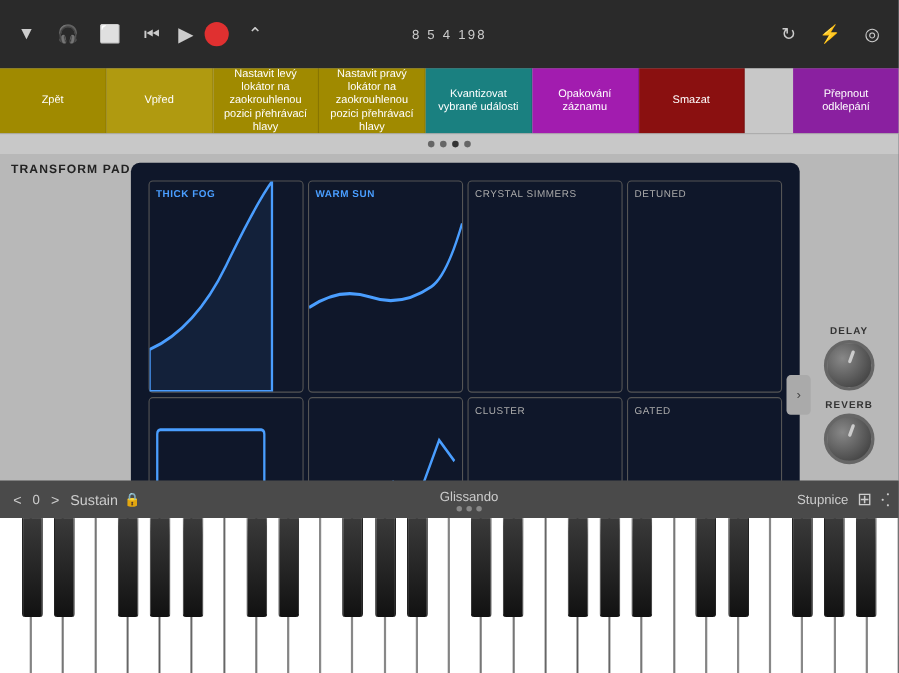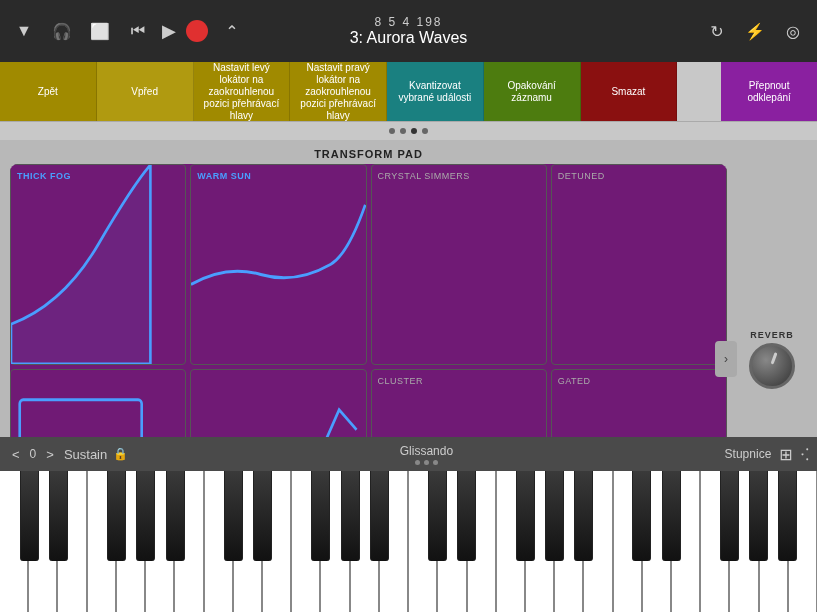--- a/index.html
+++ b/index.html
@@ -100,21 +100,21 @@
       cursor: pointer;
       padding: 16px 6px;
       border-right: 1px solid rgba(0,0,0,0.15);
       line-height: 1.2;
     }
     .toolbar-btn:last-child { border-right: none; }
     .btn-gold { background: #a08a00; }
     .btn-gold2 { background: #b09a10; }
     .btn-blue { background: #2060c0; }
     .btn-teal { background: #1a8080; }
-    .btn-red { background: #4d7c0f; }
+    .btn-red { background: #a21caf; }
     .btn-darkred { background: #8a1010; }
     .btn-purple { background: #8a20a0; margin-left: 44px; }
 
     
     .toolbar-dots {
       height: 18px;
       background: #c8c8c8;
       display: flex;
       align-items: center;
       justify-content: center;
@@ -134,40 +134,40 @@
       background: #b8b8b8;
       padding: 8px 10px;
       gap: 10px;
       position: relative;
     }
 
     
     .transform-pad-section {
       flex: 1;
       display: flex;
-      flex-direction: column;
+      flex-direction: row;
     }
     .transform-pad-title {
       text-align: center;
       font-size: 11px;
       font-weight: 600;
       letter-spacing: 1px;
       color: #222;
       margin-bottom: 4px;
     }
     .transform-pad {
-      background: #701a75;
+      background: #0f172a;
       border-radius: 8px;
       flex: 1;
       display: grid;
       grid-template-columns: 1fr 1fr 1fr 1fr;
       grid-template-rows: 1fr 1fr;
       position: relative;
       overflow: hidden;
-      padding: 0;
+      padding: 16px;
       gap: 4px;
     }
     .pad-cell {
       position: relative;
       border: 1px solid #555;
       border-radius: 4px;
       display: flex;
       align-items: flex-start;
       justify-content: flex-start;
       padding: 6px;
@@ -351,21 +351,20 @@
     <button class="icon-btn dropdown">▼</button>
     <button class="icon-btn">🎧</button>
     <button class="icon-btn">⬜</button>
     <button class="icon-btn">⏮</button>
     <button class="play-btn">▶</button>
     <button class="record-btn"></button>
     <button class="icon-btn">⌃</button>
   </div>
   <div class="top-bar-center">
     <div class="transport-numbers">8  5  4  198</div>
-    <div class="song-name">3: Aurora Waves</div>
   </div>
   <div class="top-bar-right">
     <button class="icon-btn">↻</button>
     <button class="icon-btn">⚡</button>
     <button class="icon-btn">◎</button>
   </div>
 </div>
 
 <div class="toolbar">
   <div class="toolbar-btn btn-gold">
@@ -442,20 +441,24 @@
       <div class="pad-cell">
         <span class="pad-label">CLUSTER</span>
       </div>
       <div class="pad-cell">
         <span class="pad-label">GATED</span>
       </div>
     </div>
   </div>
 
   <div class="right-panel">
+    <div class="knob-section">
+      <div class="knob-label">DELAY</div>
+      <div class="knob"></div>
+    </div>
     <div class="knob-section">
       <div class="knob-label">REVERB</div>
       <div class="knob"></div>
     </div>
   </div>
 
   <div class="side-arrow">›</div>
 </div>
 
 <div class="keyboard-section">

